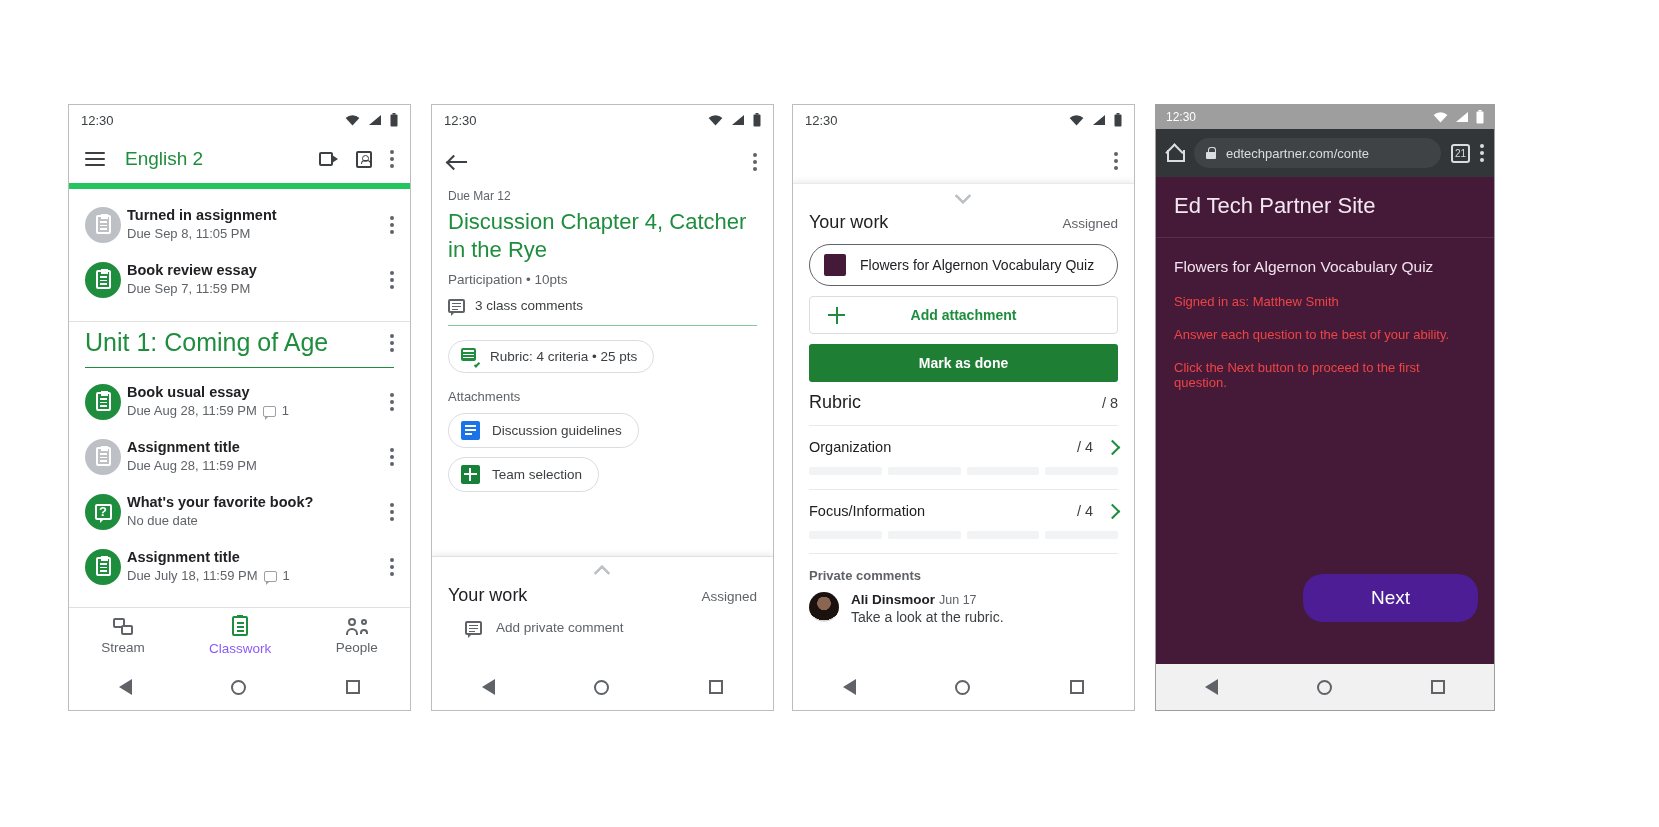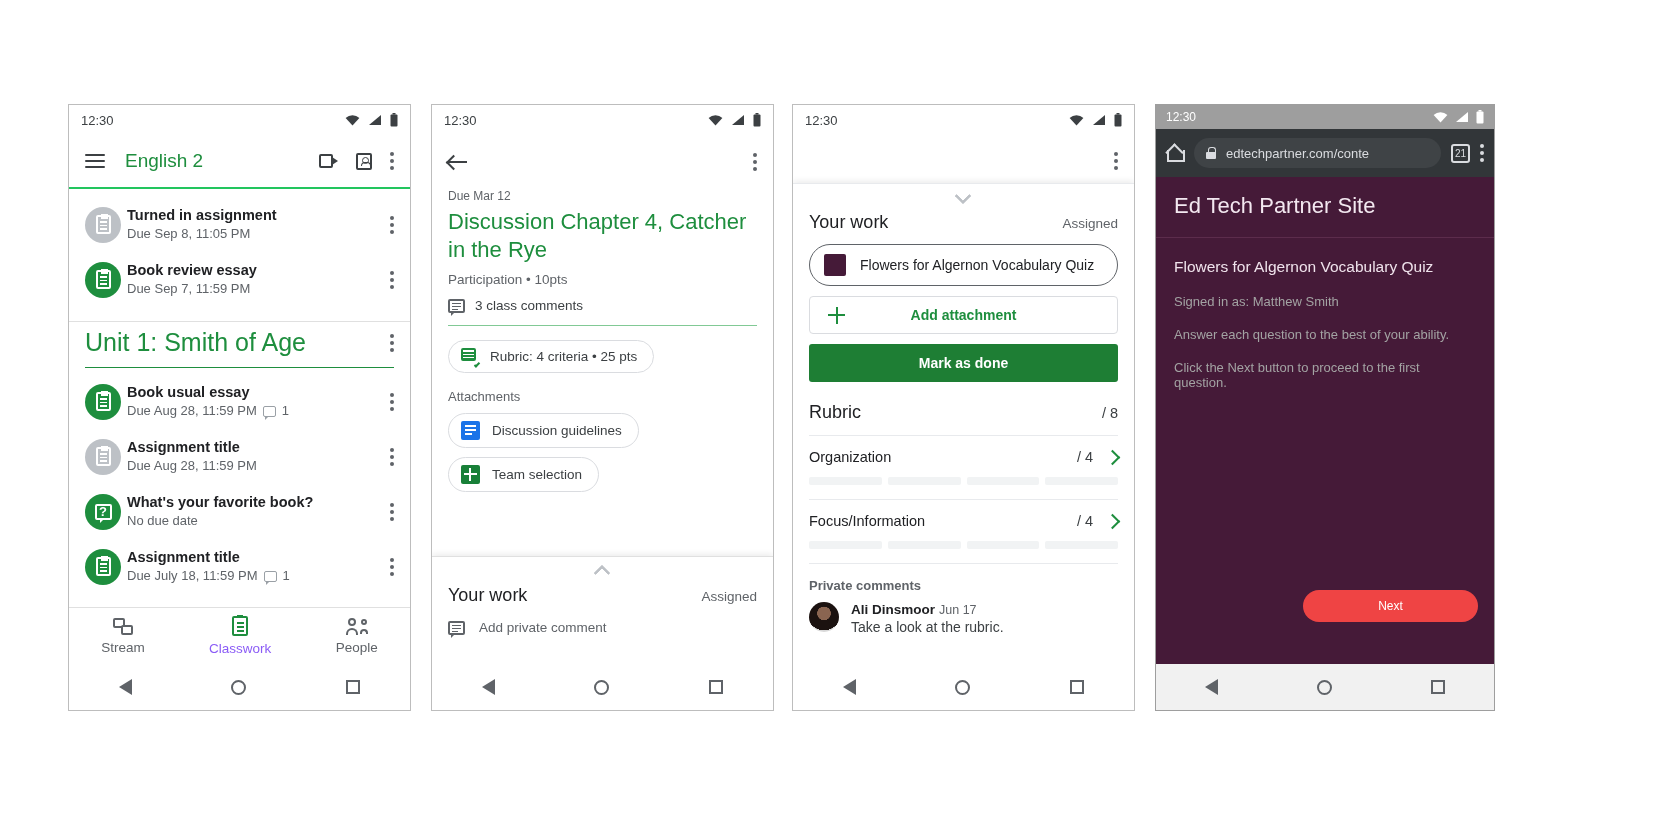--- a/index.html
+++ b/index.html
@@ -40,21 +40,21 @@
   }
   .navbar.dark { background: #f1f1f1; }
   .nav-back { width: 0; height: 0; border-top: 8px solid transparent; border-bottom: 8px solid transparent; border-right: 13px solid #5f6368; }
   .nav-home { width: 15px; height: 15px; border: 2px solid #5f6368; border-radius: 50%; }
   .nav-rec  { width: 14px; height: 14px; border: 2px solid #5f6368; }
 
   
   #screen1 { left: 68px; top: 104px; width: 343px; height: 607px; }
   .appbar {
     height: 54px; display: flex; align-items: center; padding: 0 16px;
-    border-bottom: 2px solid #22c55e;
+    border-bottom: 6px solid #22c55e;
   }
   .hamburger { width: 20px; display: flex; flex-direction: column; gap: 4px; cursor: pointer; }
   .hamburger i { display: block; height: 2px; background: #3c4043; border-radius: 1px; }
   .appbar .title { margin-left: 20px; font-size: 19px; color: #1e8e3e; }
   .appbar .actions { margin-left: auto; display: flex; align-items: center; gap: 18px; }
   .ic-meet { width: 19px; height: 14px; position: relative; }
   .ic-meet .box { width: 14px; height: 14px; border: 2px solid #3c4043; border-radius: 2px; }
   .ic-meet .tri { position: absolute; right: 0; top: 3px; width: 0; height: 0;
     border-top: 4px solid transparent; border-bottom: 4px solid transparent; border-left: 6px solid #3c4043; }
   .ic-card { width: 16px; height: 17px; border: 2px solid #3c4043; border-radius: 2px; position: relative; }
@@ -167,39 +167,39 @@
     padding: 0 16px;
   }
   .grabber { display:flex; justify-content:center; padding: 8px 0 4px; cursor:pointer; }
   .chev-up { width: 16px; height: 8px; position: relative; }
   .chev-up:before{content:"";position:absolute;left:1px;top:2px;width:9px;height:9px;border-left:3px solid #bdc1c6;border-top:3px solid #bdc1c6;transform:rotate(45deg);border-radius:1px;}
   .chev-dn { width: 16px; height: 8px; position: relative; }
   .chev-dn:before{content:"";position:absolute;left:1px;top:-2px;width:9px;height:9px;border-right:3px solid #bdc1c6;border-bottom:3px solid #bdc1c6;transform:rotate(45deg);border-radius:1px;}
   .yourwork-row { display: flex; align-items: baseline; padding: 8px 0 0; }
   .yourwork-row h3 { font-size: 18px; color: #202124; font-weight: normal; }
   .yourwork-row .status { margin-left: auto; font-size: 13.5px; color: #5f6368; }
-  .addpc { display: flex; align-items: center; gap: 14px; margin-top: 14px; font-size: 13.5px; color: #5f6368; cursor: pointer; }
+  .addpc { display: flex; align-items: center; gap: 14px; margin-top: 14px; font-size: 13.5px; color: #5f6368; cursor: pointer; margin-left: 17px; }
 
   
   #screen3 { left: 792px; top: 104px; width: 343px; height: 607px; }
   .s3-appbar { height: 52px; display:flex; align-items:center; padding: 0 16px; }
   .s3-sheet { position: absolute; left:0; right:0; top: 78px; bottom: 46px; background:#fff;
               border-top: 1px solid #e8eaed; box-shadow: 0 -2px 6px rgba(0,0,0,.08); padding: 0 16px; overflow:hidden; }
   .work-chip { display:flex; align-items:center; gap:14px; border:1px solid #5f6368; border-radius:22px;
                padding: 9px 14px; margin-top: 11px; font-size:14px; color:#202124; cursor:pointer; }
   .sw-thumb { width: 22px; height: 22px; background:#451a38; border-radius:2px; flex:0 0 auto; }
   .add-attach { display:flex; align-items:center; justify-content:center; gap:0;
                 border:1px solid #dadce0; border-radius:4px; height:38px; margin-top:10px; position:relative; cursor:pointer; }
   .plus { position:absolute; left:18px; width:17px; height:17px; }
   .plus:before{content:"";position:absolute;left:0;top:7.5px;width:17px;height:2px;background:#1e8e3e;}
   .plus:after{content:"";position:absolute;left:7.5px;top:0;width:2px;height:17px;background:#1e8e3e;}
   .add-attach span { font-size:14px; color:#1e8e3e; font-weight:bold;text-align:right; }
   .mark-done { height: 38px; background:#1e7e34; color:#fff; font-size:14px; font-weight:bold;
                display:flex; align-items:center; justify-content:center; border-radius:3px; margin-top:10px; cursor:pointer; }
-  .rubric-hdr { display:flex; align-items:baseline; margin-top:20px; }
+  .rubric-hdr { display:flex; align-items:baseline; margin-top:10px; }
   .rubric-hdr h3 { font-size:18px; color:#202124; font-weight:normal; }
   .rubric-hdr .tot { margin-left:auto; font-size:14.5px; color:#3c4043; }
   .hrule { height:1px; background:#e8eaed; margin-top:12px; }
   .crit { padding-top: 13px; }
   .crit-top { display:flex; align-items:center; }
   .crit-top .nm { font-size:14.5px; color:#202124; }
   .crit-top .sc { margin-left:auto; font-size:14.5px; color:#3c4043; margin-right:14px; }
   .chev-r { width:11px; height:11px; border-right:2.5px solid #1e8e3e; border-top:2.5px solid #1e8e3e; transform:rotate(45deg); flex:0 0 auto; cursor:pointer; }
   .bars { display:flex; gap:6px; margin-top:12px; }
   .bars b { display:block; height:8px; flex:1 1 0; background:#f1f3f4; border-radius:2px; }
@@ -226,23 +226,23 @@
   .lock:before{content:"";position:absolute;left:0;bottom:0;width:10px;height:7px;background:#dadce0;border-radius:1px;}
   .lock:after{content:"";position:absolute;left:2px;top:0;width:6px;height:6px;border:1.6px solid #dadce0;border-bottom:none;border-radius:3px 3px 0 0;}
   .urlbar .u { font-size:13px; color:#dadce0; white-space:nowrap; }
   .tabcount { width:19px; height:19px; border:2px solid #dadce0; border-radius:3px; color:#dadce0;
               font-size:10px; display:flex; align-items:center; justify-content:center; flex:0 0 auto; cursor:pointer; }
   .kebab-w i { background:#dadce0; }
   .page { position:absolute; left:0; right:0; top:72px; bottom:46px; background:#451a38; overflow:hidden; }
   .page-hdr { padding: 16px 18px 18px; font-size:22px; color:#f3e8f0; border-bottom:1px solid #5c2c4c; }
   .page-body { padding: 20px 18px 0; }
   .q-title { font-size:15.5px; color:#f0e3ec; }
-  .q-line { font-size:13px; color:#a3a3a3; margin-top:18px; }
-  .next-btn { position:absolute; right:16px; bottom:42px; width:175px; height:32px; background:#ef4444;
-              border-radius:20px; color:#fff; font-size:12px; display:flex; align-items:center;
+  .q-line { font-size:13px; color:#ef4444; margin-top:18px; }
+  .next-btn { position:absolute; right:16px; bottom:42px; width:175px; height:48px; background:#4c1d95;
+              border-radius:20px; color:#fff; font-size:19px; display:flex; align-items:center;
               justify-content:center; cursor:pointer; }
 </style>
 </head>
 <body>
 
 <div class="stage">
 
   <div class="phone" id="screen1">
     <div class="statusbar">
       <span class="clock">12:30</span>
@@ -320,21 +320,21 @@
             <i></i>
             <i></i>
             <i></i>
           </div>
       </div>
     </div>
 
     <div class="section-div" style="margin-top:14px"></div>
 
     <div class="topic">
-      <h2>Unit 1: Smith of Age</h2>
+      <h2>Unit 1: Coming of Age</h2>
       <div class="kebab">
           <i></i>
           <i></i>
           <i></i>
         </div>
     </div>
     <div class="topic-rule"></div>
 
     <div>
       <div class="row">

